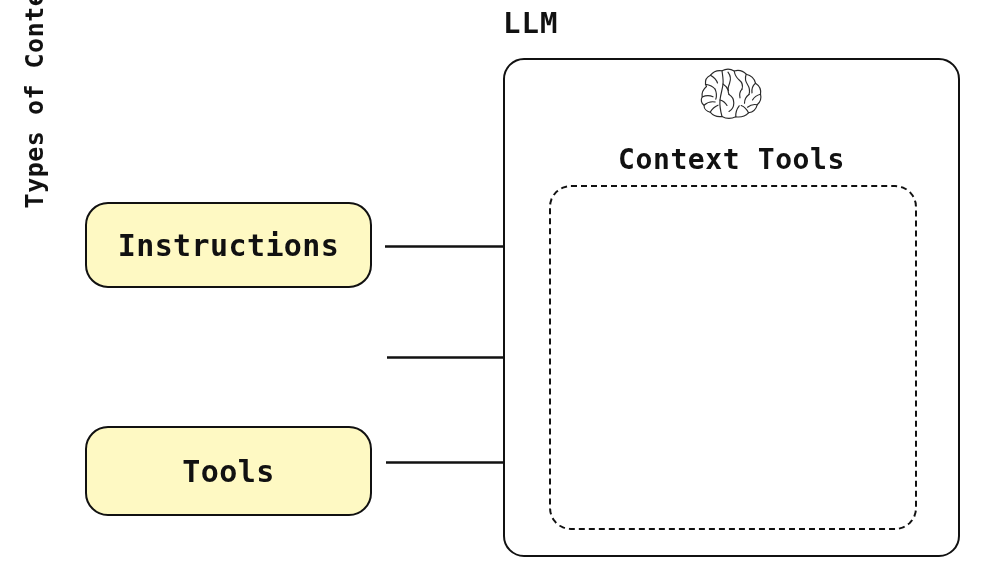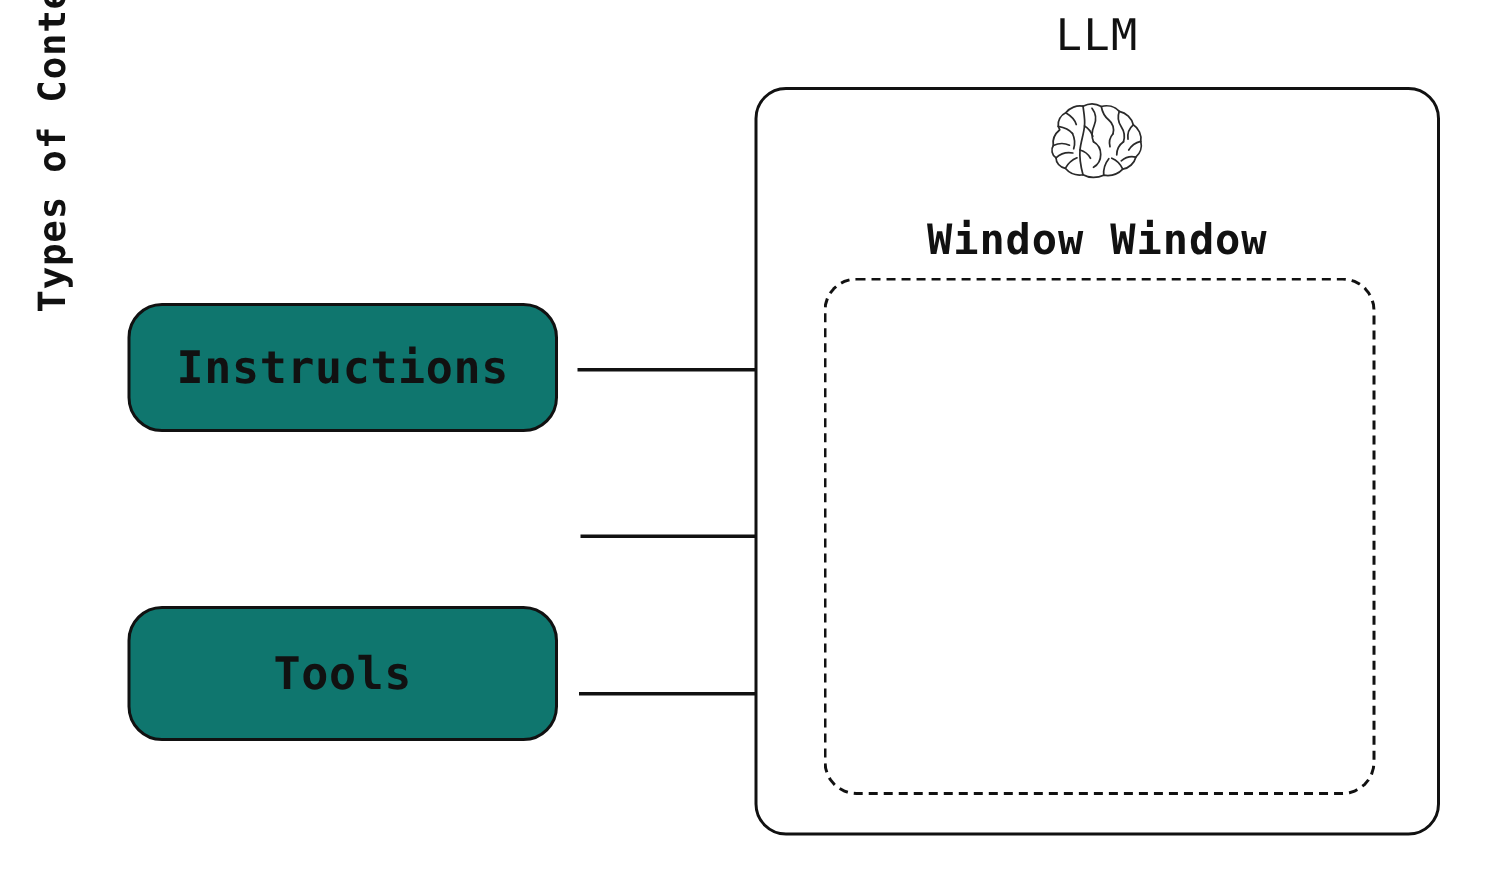--- a/index.html
+++ b/index.html
@@ -40,55 +40,55 @@
   }
 
   
   .ctx-box {
     position: absolute;
     left: 85px;
     width: 287px;
     box-sizing: border-box;
     border: 2.6px solid #111111;
     border-radius: 23px;
-    background: #0f766e;
+    background: #fef9c3;
     display: flex;
     align-items: center;
     justify-content: center;
     font-family: "DejaVu Sans Mono", "Liberation Mono", monospace;
     font-size: 30px;
     font-weight: 700;
     letter-spacing: 0.4px;
     color: #111111;
     white-space: nowrap;
   }
   .ctx-box-0 { top: 202px; height: 86px; }
   .ctx-box-1 { top: 315px; height: 88px; }
-  .ctx-box-2 { top: 404px; height: 90px; }
+  .ctx-box-2 { top: 426px; height: 90px; }
 
   
   .arrow-svg {
     position: absolute;
     left: 0;
     top: 0;
     width: 1000px;
     height: 579px;
     pointer-events: none;
   }
 
   
   .llm-title {
     position: absolute;
     left: 503px;
     top: 6px;
     width: 457px;
-    text-align: center;
+    text-align: left;
     font-family: "DejaVu Sans Mono", "Liberation Mono", monospace;
     font-size: 29px;
-    font-weight: 400;
+    font-weight: 700;
     letter-spacing: 1px;
     color: #111111;
   }
 
   
   .llm-panel {
     position: absolute;
     left: 503px;
     top: 58px;
     width: 457px;
@@ -192,17 +192,17 @@
       <path d="M39.8,52.8 C39.5,48.8 40.8,44.8 43.2,41.8"></path>
       <path d="M33,30.5 C36,32.2 37.8,35.5 37.8,39 C37.8,42.5 36,45.8 33,47.5"></path>
       <path d="M46,25.2 C44,27.5 43.2,30.8 44,33.8"></path>
       <path d="M53,30.5 C50.2,32.5 48.5,35.8 48.5,39.2"></path>
       <path d="M24,36 C27,36.8 29.5,38.8 31,41.5"></path>
       <path d="M27,20 C29.5,21.5 31.5,24 32.5,26.8"></path>
       <path d="M19,25 C20.5,28.2 20.8,32 19.8,35.2"></path>
     </g>
   </svg>
 
-  <div class="cw-label">Window Window</div>
+  <div class="cw-label">Context Tools</div>
 
   <div class="cw-box"></div>
 
 </div>
 
 </body></html>

